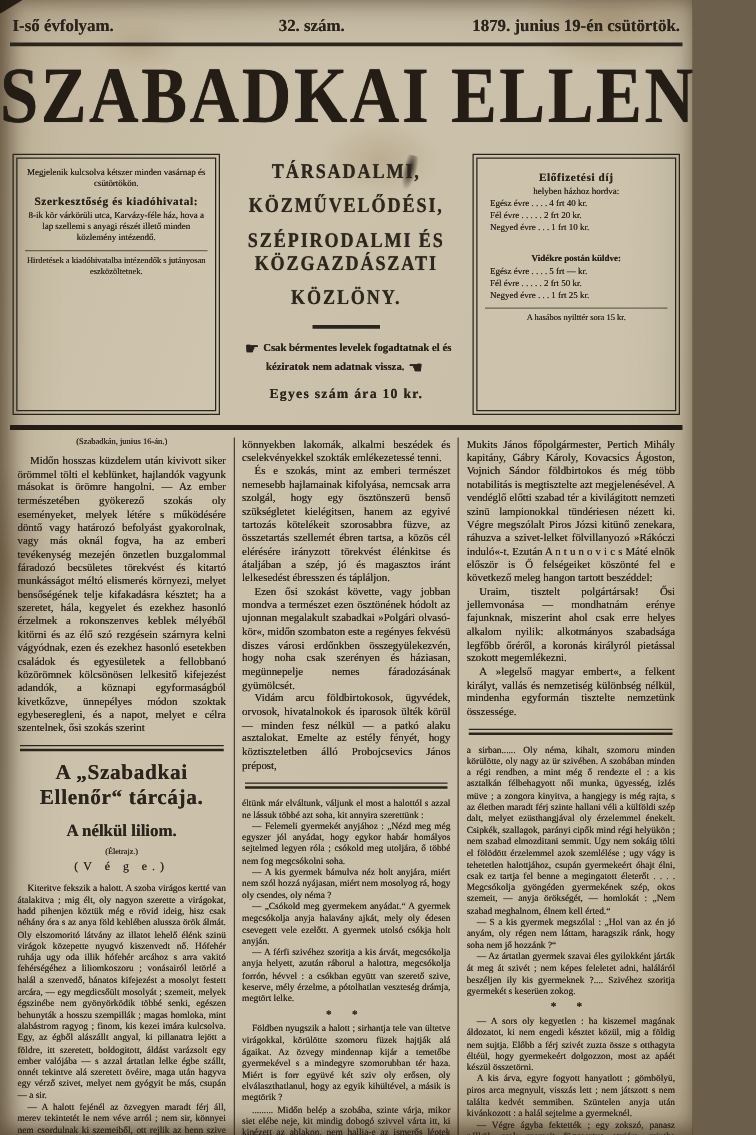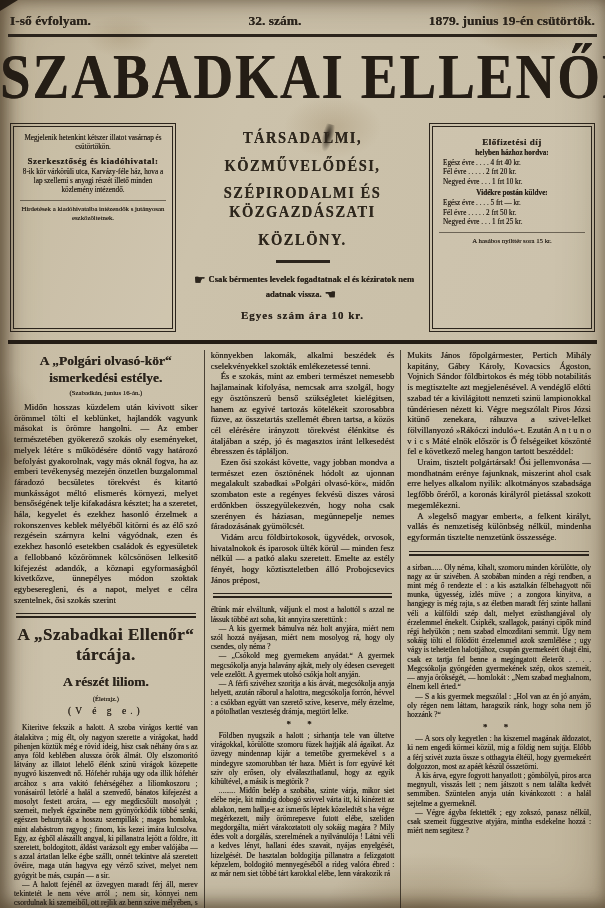--- a/index.html
+++ b/index.html
@@ -1,18 +1,18 @@
 <!DOCTYPE html>
 <html><head>
 <meta charset="utf-8">
 <style>
   html,body{margin:0;padding:0;}
   body{width:605px;height:908px;background:#6b5f4c;font-family:"Liberation Serif",serif;}
   .page{
-    position:relative;width:605px;height:908px;overflow:hidden;color:#2b241c;
+    position:relative;width:554px;height:908px;overflow:hidden;color:#2b241c;
     background:
       radial-gradient(ellipse 100px 55px at 88% 2%, rgba(125,95,45,.30), transparent 70%),
       radial-gradient(ellipse 70px 45px at 55% 14%, rgba(120,90,45,.20), transparent 70%),
       radial-gradient(ellipse 60px 120px at 1% 50%, rgba(90,65,35,.28), transparent 70%),
       radial-gradient(ellipse 140px 80px at 70% 100%, rgba(110,85,45,.22), transparent 70%),
       radial-gradient(ellipse 50px 30px at 20% 4%, rgba(120,92,48,.18), transparent 70%),
       linear-gradient(110deg,#c2b69c,#ccc2ab 30%,#c9bfa8 70%,#c0b49a);
     box-shadow:inset 0 0 45px rgba(70,50,25,.35), inset 8px 0 16px rgba(50,35,18,.45), inset 0 -6px 14px rgba(60,45,22,.35);
     text-shadow:0 0 .5px rgba(43,36,28,.85);
   }
@@ -64,106 +64,107 @@
     <span>I-ső évfolyam.</span>
     <span class="mid">32. szám.</span>
     <span>1879. junius 19-én csütörtök.</span>
   </header>
   <div class="rule-heavy"></div>
 
   <h1 class="masthead">SZABADKAI ELLENŐR.</h1>
 
   <section class="infobar">
     <div class="notchbox">
-      <p class="nb-small">Megjelenik hetenkint kétszer illatot vasárnap és csütörtökön.</p>
+      <p class="nb-small">Megjelenik kulcsolva kétszer minden vasárnap és csütörtökön.</p>
       <p class="nb-head">Szerkesztőség és kiadóhivatal:</p>
       <p class="nb-small">8-ik kör várkörüli utca, Karvázy-féle ház, hova a lap szellemi s anyagi részét illető minden közlemény intézendő.</p>
       <p class="nb-foot">Hirdetések a kiadóhivatalba intézendők s jutányosan eszközöltetnek.</p>
     </div>
 
     <div class="center-info">
       <p class="subtitle">TÁRSADALMI, KÖZMŰVELŐDÉSI, SZÉPIRODALMI ÉS</p>
       <p class="subtitle">KÖZGAZDÁSZATI KÖZLÖNY.</p>
       <div class="shortrule"></div>
       <p class="notice">
         <span class="manicule">☛</span><span>Csak bérmentes levelek fogadtatnak el és kéziratok nem adatnak vissza.</span><span class="manicule">☚</span>
       </p>
       <p class="price">Egyes szám ára 10 kr.</p>
     </div>
 
     <div class="notchbox">
       <p class="nb-head">Előfizetési díj</p>
-      <p class="nb-small" style="font-weight:700;margin-bottom:1px;">helyben házhoz hordva:</p>
+      <p class="nb-small" style="font-weight:400;margin-bottom:1px;">helyben házhoz hordva:</p>
       <div class="nb-rows">
         <div>Egész évre . . . . 4 frt 40 kr.</div>
         <div>Fél évre . . . . . 2 frt 20 kr.</div>
         <div>Negyed évre . . . 1 frt 10 kr.</div>
       </div>
-      <p class="nb-small" style="font-weight:700;margin:2px 0 1px;">Vidékre postán küldve:</p>
+      <p class="nb-small" style="font-weight:700;margin:16px 0 1px;">Vidékre postán küldve:</p>
       <div class="nb-rows">
         <div>Egész évre . . . . 5 frt — kr.</div>
         <div>Fél évre . . . . . 2 frt 50 kr.</div>
         <div>Negyed évre . . . 1 frt 25 kr.</div>
       </div>
       <p class="nb-foot">A hasábos nyilttér sora 15 kr.</p>
     </div>
   </section>
 
   <div class="rule-thick"></div>
 
   <main class="columns">
 
     <div class="col">
-      <h2 class="headline">A „Polgári olvasó-kör“ ismerkedési estélye.</h2>
       <p class="dateline">(Szabadkán, junius 16-án.)</p>
       <div class="bodytext">
         <p>Midőn hosszas küzdelem után kivivott siker örömmel tölti el keblünket, hajlandók vagyunk másokat is örömre hangolni. — Az ember természetében gyökerező szokás oly eseményeket, melyek létére s működésére döntő vagy határozó befolyást gyakorolnak, vagy más oknál fogva, ha az emberi tevékenység mezején önzetlen buzgalommal fáradozó becsületes törekvést és kitartó munkásságot méltó elismerés környezi, melyet bensőségének telje kifakadásra késztet; ha a szeretet, hála, kegyelet és ezekhez hasonló érzelmek a rokonszenves keblek mélyéből kitörni és az élő szó rezgésein szárnyra kelni vágyódnak, ezen és ezekhez hasonló esetekben családok és egyesületek a fellobbanó közörömnek kölcsönösen lelkesitő kifejezést adandók, a köznapi egyformaságból kivetkőzve, ünnepélyes módon szoktak egybeseregleni, és a napot, melyet e célra szentelnek, ősi szokás szerint</p>
       </div>
       <div class="divider"></div>
       <h2 class="tarca-title">A „Szabadkai Ellenőr“ tárcája.</h2>
-      <h3 class="story-title">A részét liliom.</h3>
+      <h3 class="story-title">A nélkül liliom.</h3>
       <p class="genre">(Életrajz.)</p>
       <p class="vege">(V é g e.)</p>
       <div class="feuil">
         <p>Kiteritve fekszik a halott. A szoba virágos kertté van átalakitva ; mig élt, oly nagyon szerette a virágokat, hadd pihenjen köztük még e rövid ideig, hisz csak néhány óra s az anya föld keblében alussza örök álmát. Oly elszomoritó látvány az illatot lehelő élénk szinü virágok közepette nyugvó kiszenvedt nő. Hófehér ruhája ugy oda illik hófehér arcához s arra vakitó fehérségéhez a liliomkoszoru ; vonásairól letörlé a halál a szenvedő, bánatos kifejezést a mosolyt festett arcára, — egy megdicsőült mosolyát ; szemeit, melyek égszinébe nem gyönyörködik többé senki, egészen behunyták a hosszu szempillák ; magas homloka, mint alabástrom ragyog ; finom, kis kezei imára kulcsolva. Egy, az égből alászállt angyal, ki pillanatra lejött a földre, itt szeretett, boldogitott, áldást varázsolt egy ember valójába — s azzal ártatlan lelke égbe szállt, onnét tekintve alá szeretett övéire, maga után hagyva egy vérző szivet, melyet nem gyógyit be más, csupán — a sir.</p>
         <p>— A halott fejénél az özvegyen maradt férj áll, merev tekintetét le nem véve arról ; nem sir, könnyei nem csordulnak ki szemeiből, ott rejlik az benn szive mélyében, s minden egyes cseppje ónsulylyal nehezedik rá. A fájdalom elviselhető, ha jótékony könnyekben olvad fel, de összerezzenő, ha kinpad azok forrása ; itt van a könnyen átléphető határvonal a józan ész és a téboly között.</p>
 
       </div>
     </div>
 
     <div class="col">
       <div class="bodytext">
         <p class="noindent">könnyekben lakomák, alkalmi beszédek és cselekvényekkel szokták emlékezetessé tenni.</p>
         <p>És e szokás, mint az emberi természet nemesebb hajlamainak kifolyása, nemcsak arra szolgál, hogy egy ösztönszerü benső szükségletet kielégitsen, hanem az egyivé tartozás kötelékeit szorosabbra füzve, az összetartás szellemét ébren tartsa, a közös cél elérésére irányzott törekvést élénkitse és átaljában a szép, jó és magasztos iránt lelkesedést ébresszen és tápláljon.</p>
         <p>Ezen ősi szokást követte, vagy jobban mondva a természet ezen ösztönének hódolt az ujonnan megalakult szabadkai »Polgári olvasó-kör«, midőn szombaton este a regényes fekvésü diszes városi erdőnkben összegyülekezvén, hogy noha csak szerényen és háziasan, megünnepelje nemes fáradozásának gyümölcsét.</p>
-        <p>Vidám arcu földbirtokosok, ügyvédek, orvosok, hivatalnokok és iparosok ülték körül — minden fesz nélkül — a patkó alaku szeretett. Emelte az estély fényét, hogy köztiszteletben álló Probojcsevics János prépost,</p>
+        <p>Vidám arcu földbirtokosok, ügyvédek, orvosok, hivatalnokok és iparosok ülték körül — minden fesz nélkül — a patkó alaku asztalokat. Emelte az estély fényét, hogy köztiszteletben álló Probojcsevics János prépost,</p>
       </div>
       <div class="divider"></div>
       <div class="feuil">
         <p class="noindent">éltünk már elváltunk, váljunk el most a halottól s azzal ne lássuk többé azt soha, kit annyira szerettünk :</p>
+        <p>— Felemeli gyermekét anyjához : „Nézd meg még egyszer jól anyádat, hogy egykor habár homályos sejtelmed legyen róla ; csókold meg utoljára, ő többé nem fog megcsókolni soha.</p>
         <p>— A kis gyermek bámulva néz holt anyjára, miért nem szól hozzá nyájasan, miért nem mosolyog rá, hogy oly csendes, oly néma ?</p>
         <p>— „Csókold meg gyermekem anyádat.“ A gyermek megcsókolja anyja halavány ajkát, mely oly édesen csevegett vele ezelőtt. A gyermek utolsó csókja holt anyján.</p>
         <p>— A férfi szivéhez szoritja a kis árvát, megcsókolja anyja helyett, azután ráborul a halottra, megcsókolja forrón, hévvel : a csókban együtt van szerető szive, keserve, mély érzelme, a pótolhatlan veszteség drámja, megtört lelke.</p>
         <div class="asterism">*  *</div>
         <p>Földben nyugszik a halott ; sirhantja tele van ültetve virágokkal, körülötte szomoru füzek hajtják alá ágaikat. Az özvegy mindennap kijár a temetőbe gyermekével s a mindegyre szomorubban tér haza. Miért is forr együvé két sziv oly erősen, oly elválaszthatlanul, hogy az egyik kihültével, a másik is megtörik ?</p>
         <p>......... Midőn belép a szobába, szinte várja, mikor siet elébe neje, kit mindig dobogó szivvel várta itt, ki kinézett az ablakon, nem hallja-e az ismerős léptek közeledtét s ha végre megérkezett, mily örömrepesve futott elébe, szeliden megdorgálta, miért várakoztatott oly sokáig magára ? Mily édes volt a dorgálás, szerelmének a nyilvánulója ! Látni véli a kedves lényt, hallani édes szavait, nyájas enyelgését, hizelgését. De hasztalan boldogitja pillanatra a felizgatott képzelem, boldogitó mennyegéséből a rideg valóra ébred : az már nem siet többé tárt karokkal elébe, lenn várakozik rá</p>
       </div>
     </div>
 
     <div class="col">
       <div class="bodytext">
         <p class="noindent">Mukits János főpolgármester, Pertich Mihály kapitány, Gábry Károly, Kovacsics Ágoston, Vojnich Sándor földbirtokos és még több notabilitás is megtisztelte azt megjelenésével. A vendéglő előtti szabad tér a kivilágitott nemzeti szinü lampionokkal tündériesen nézett ki. Végre megszólalt Piros Józsi kitünő zenekara, ráhuzva a szivet-lelket fölvillanyozó »Rákóczi induló«-t. Ezután A n t u n o v i c s Máté elnök először is Ő felségeiket köszönté fel e következő meleg hangon tartott beszéddel:</p>
         <p>Uraim, tisztelt polgártársak! Ősi jellemvonása — mondhatnám erénye fajunknak, miszerint ahol csak erre helyes alkalom nyilik: alkotmányos szabadsága legfőbb őréről, a koronás királyról pietással szokott megemlékezni.</p>
         <p>A »legelső magyar embert«, a felkent királyt, vallás és nemzetiség különbség nélkül, mindenha egyformán tisztelte nemzetünk összessége.</p>
       </div>
       <div class="divider"></div>
       <div class="feuil">
         <p class="noindent">a sirban...... Oly néma, kihalt, szomoru minden körülötte, oly nagy az ür szivében. A szobában minden a régi rendben, a mint még ő rendezte el : a kis asztalkán félbehagyott női munka, ügyesség, izlés müve ; a zongora kinyitva, a hangjegy is még rajta, s az életben maradt férj szinte hallani véli a külföldi szép dalt, melyet ezüsthangjával oly érzelemmel énekelt. Csipkék, szallagok, parányi cipők mind régi helyükön ; nem szabad elmozditani semmit. Ugy nem sokáig tölti el fölödött érzelemmel azok szemlélése ; ugy vágy is tehetetlen halottjához, csupán gyermekeért óhajt élni, csak ez tartja fel benne a megingatott életerőt . . . . Megcsókolja gyöngéden gyermekének szép, okos szemeit, — anyja örökségét, — homlokát : „Nem szabad meghalnom, élnem kell érted.“</p>
         <p>— S a kis gyermek megszólal : „Hol van az én jó anyám, oly régen nem láttam, haragszik ránk, hogy soha nem jő hozzánk ?“</p>
+        <p>— Az ártatlan gyermek szavai éles gyilokként járták át meg át szivét ; nem képes feleletet adni, haláláról beszéljen ily kis gyermeknek ?.... Szivéhez szoritja gyermekét s keserüen zokog.</p>
         <div class="asterism">*  *</div>
-        <p>— A sors oly kegyetlen : ha kiszemel magának áldozatot, ki nem engedi körmei közül, mig a földig nem sujtja. Előbb a férj szivét zuzta össze s otthagyta éltéül, hogy gyermekeért dolgozzon, most az apáét készül összetörni.</p>
+        <p>— A sors oly kegyetlen : ha kiszemel magának áldozatot, ki nem engedi késztet közül, mig a földig nem sujtja. Előbb a férj szivét zuzta össze s otthagyta éltéül, hogy gyermekeért dolgozzon, most az apáét készül összetörni.</p>
         <p>A kis árva, egyre fogyott hanyatlott ; gömbölyü, piros arca megnyult, visszás lett ; nem játszott s nem találta kedvét semmiben. Szüntelen anyja után kivánkozott : a halál sejtelme a gyermeknél.</p>
         <p>— Végre ágyba fektették ; egy zokszó, panasz nélkül, csak szemeit függesztve atyjára, mintha esdekelne hozzá : miért nem segitesz ?</p>
       </div>
     </div>
 
   </main>
 </div>
 
 </body></html>

